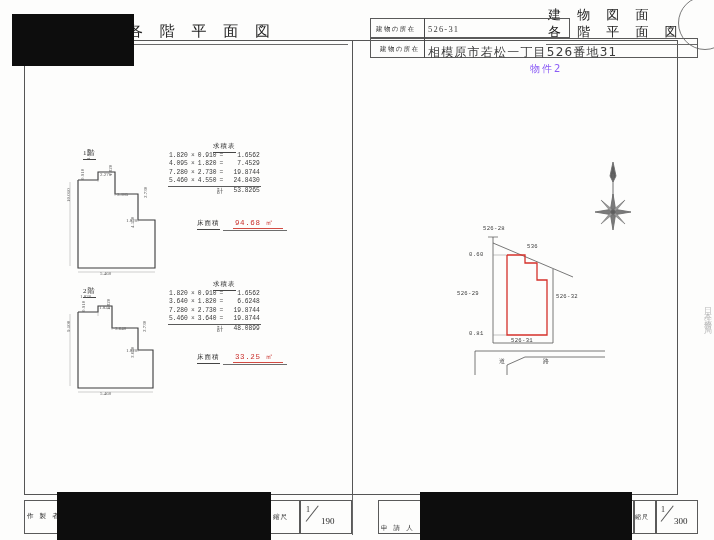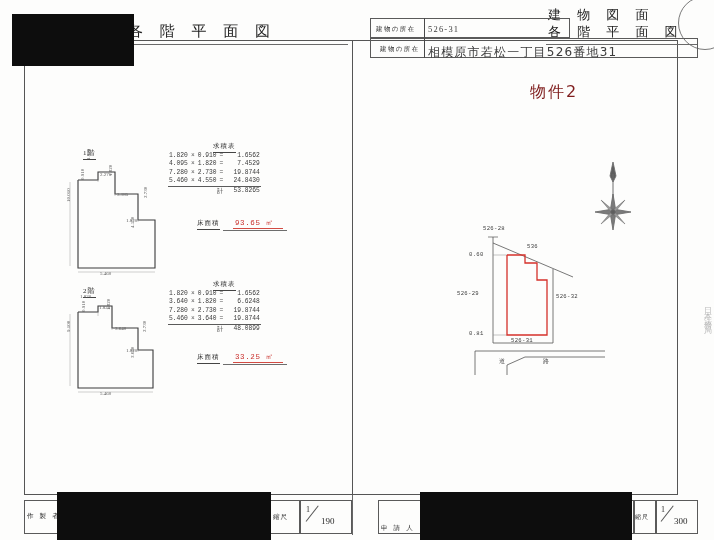--- a/index.html
+++ b/index.html
@@ -36,21 +36,21 @@
   #hdr-r2{left:0;top:20px;width:310px;height:20px;}
   .hdr-lbl{position:absolute;font-size:6.5px;letter-spacing:1.4px;color:#2a2a2a;}
   .hdr-val{position:absolute;font-size:8.5px;letter-spacing:1.2px;color:#3b3b3b;}
 
   #kanri-lbl{left:376px;top:25px;}
   #kanri-val{left:428px;top:24px;}
   #shozai-lbl{left:380px;top:45px;}
   #shozai-val{left:428px;top:44px;}
 
   
-  #bukken{left:530px;top:82px;font-size:16px;color:#7f1d1d;letter-spacing:2px;}
+  #bukken{left:530px;top:62px;font-size:10px;color:#8b5cf6;letter-spacing:2px;}
 
   
   #corner-arc{right:-18px;top:-4px;width:52px;height:52px;border:1.2px solid #7a7a7a;border-radius:50%;background:transparent;}
 
   
   .plan-label{position:absolute;font-size:7px;letter-spacing:1px;color:#2a2a2a;border-bottom:1px solid #444;padding-bottom:1px;}
   .plan svg{position:absolute;left:0;top:0;overflow:visible;}
 
   
   .calc{position:absolute;font-size:6.3px;color:#3a3a3a;font-family:"Liberation Mono","DejaVu Sans Mono",monospace;}
@@ -175,21 +175,21 @@
       <tr class="total">
         <td colspan="4" class="sumlbl jp">計</td>
         <td class="num" style="padding-left:8px;">53.8265</td>
       </tr>
     </tbody>
       </table>
   </div>
 
   <div class="abs" style="left:197px;top:219px;width:90px;height:14px;">
     <div class="area-lbl jp" style="left:0;top:0;">床面積</div>
-    <div class="area-val" style="left:38px;top:-1px;">93.65 ㎡</div>
+    <div class="area-val" style="left:38px;top:-1px;">94.68 ㎡</div>
     <div class="area-rule-grey" style="left:26px;top:11px;width:64px;"></div>
     <div class="area-rule" style="left:36px;top:9px;width:50px;"></div>
   </div>
 
   <div class="abs plan" id="plan2" style="left:60px;top:288px;width:130px;height:110px;">
     <div class="plan-label" style="left:23px;top:-2px;">2階</div>
     <svg width="140" height="115">
       <polyline points="18,24 38,24 38,18 52,18 52,40 78,40 78,62 93,62 93,100 18,100 18,24" fill="none" stroke="#3a3a3a" stroke-width="1.1"></polyline>
       <line x1="10" y1="26" x2="10" y2="98" stroke="#8a8a8a" stroke-width="0.4"></line>
       <line x1="18" y1="104" x2="93" y2="104" stroke="#8a8a8a" stroke-width="0.4"></line>

